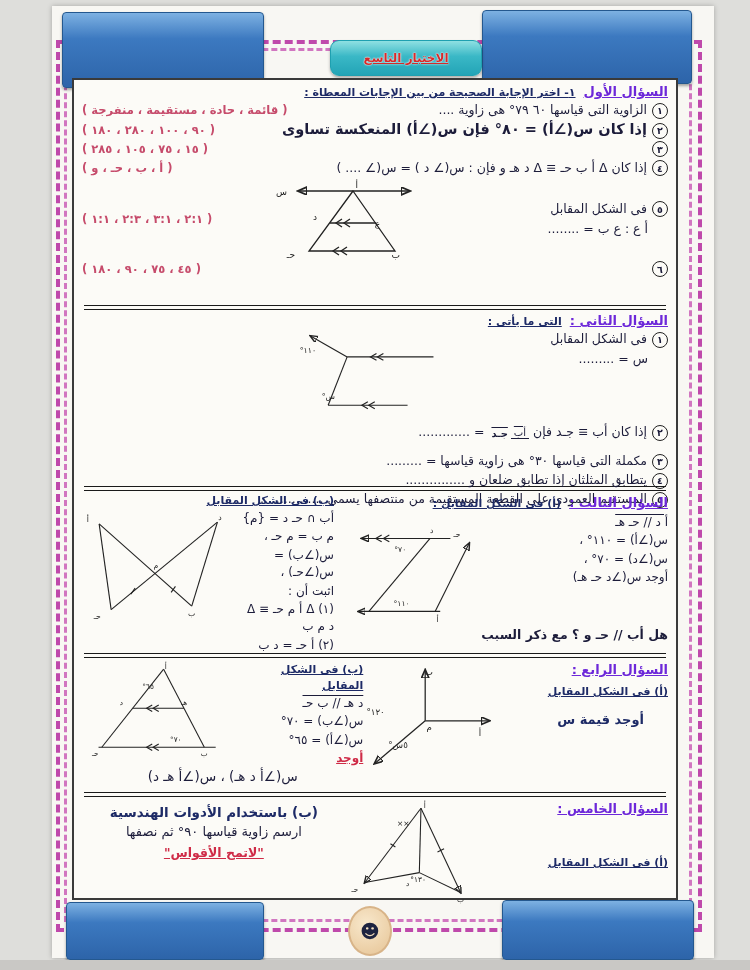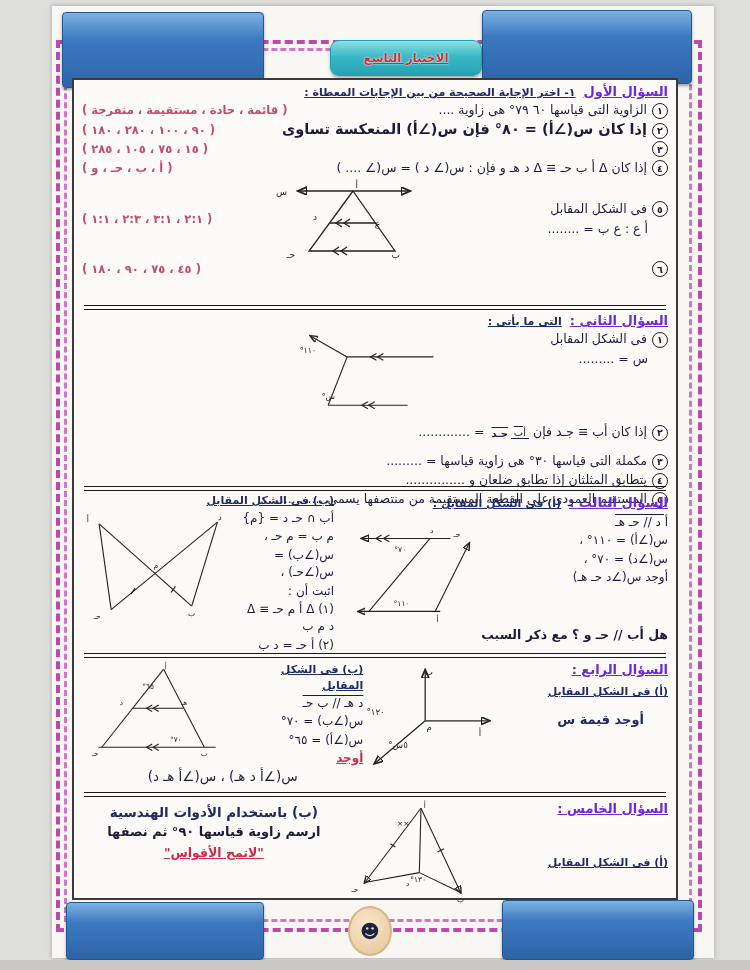--- a/index.html
+++ b/index.html
@@ -375,21 +375,21 @@
             <text x="84" y="99">١٣٠°</text>
             <text x="64" y="104">د</text>
             <text x="2" y="112">حـ</text>
             <text x="130" y="123">ب</text>
           </svg>
         </div>
       </div>
 
       <div style="width:45%;">
         <div class="center navy" style="font-size:13.5px;margin-top:4px;">(ب) باستخدام الأدوات الهندسية</div>
-        <div class="center" style="font-size:13px;font-weight:bold;margin-top:4px;">ارسم زاوية قياسها ٩٠° ثم نصفها</div>
+        <div class="center" style="font-size:13px;font-weight:normal;margin-top:4px;">ارسم زاوية قياسها ٩٠° ثم نصفها</div>
         <div class="center red" style="font-size:12.5px;margin-top:6px;">"لاتمح الأقواس"</div>
       </div>
     </div>
 
   </div>
 
   <div class="medallion">
     <span>☻</span>
   </div>
   <div class="bottom-strip"></div>

